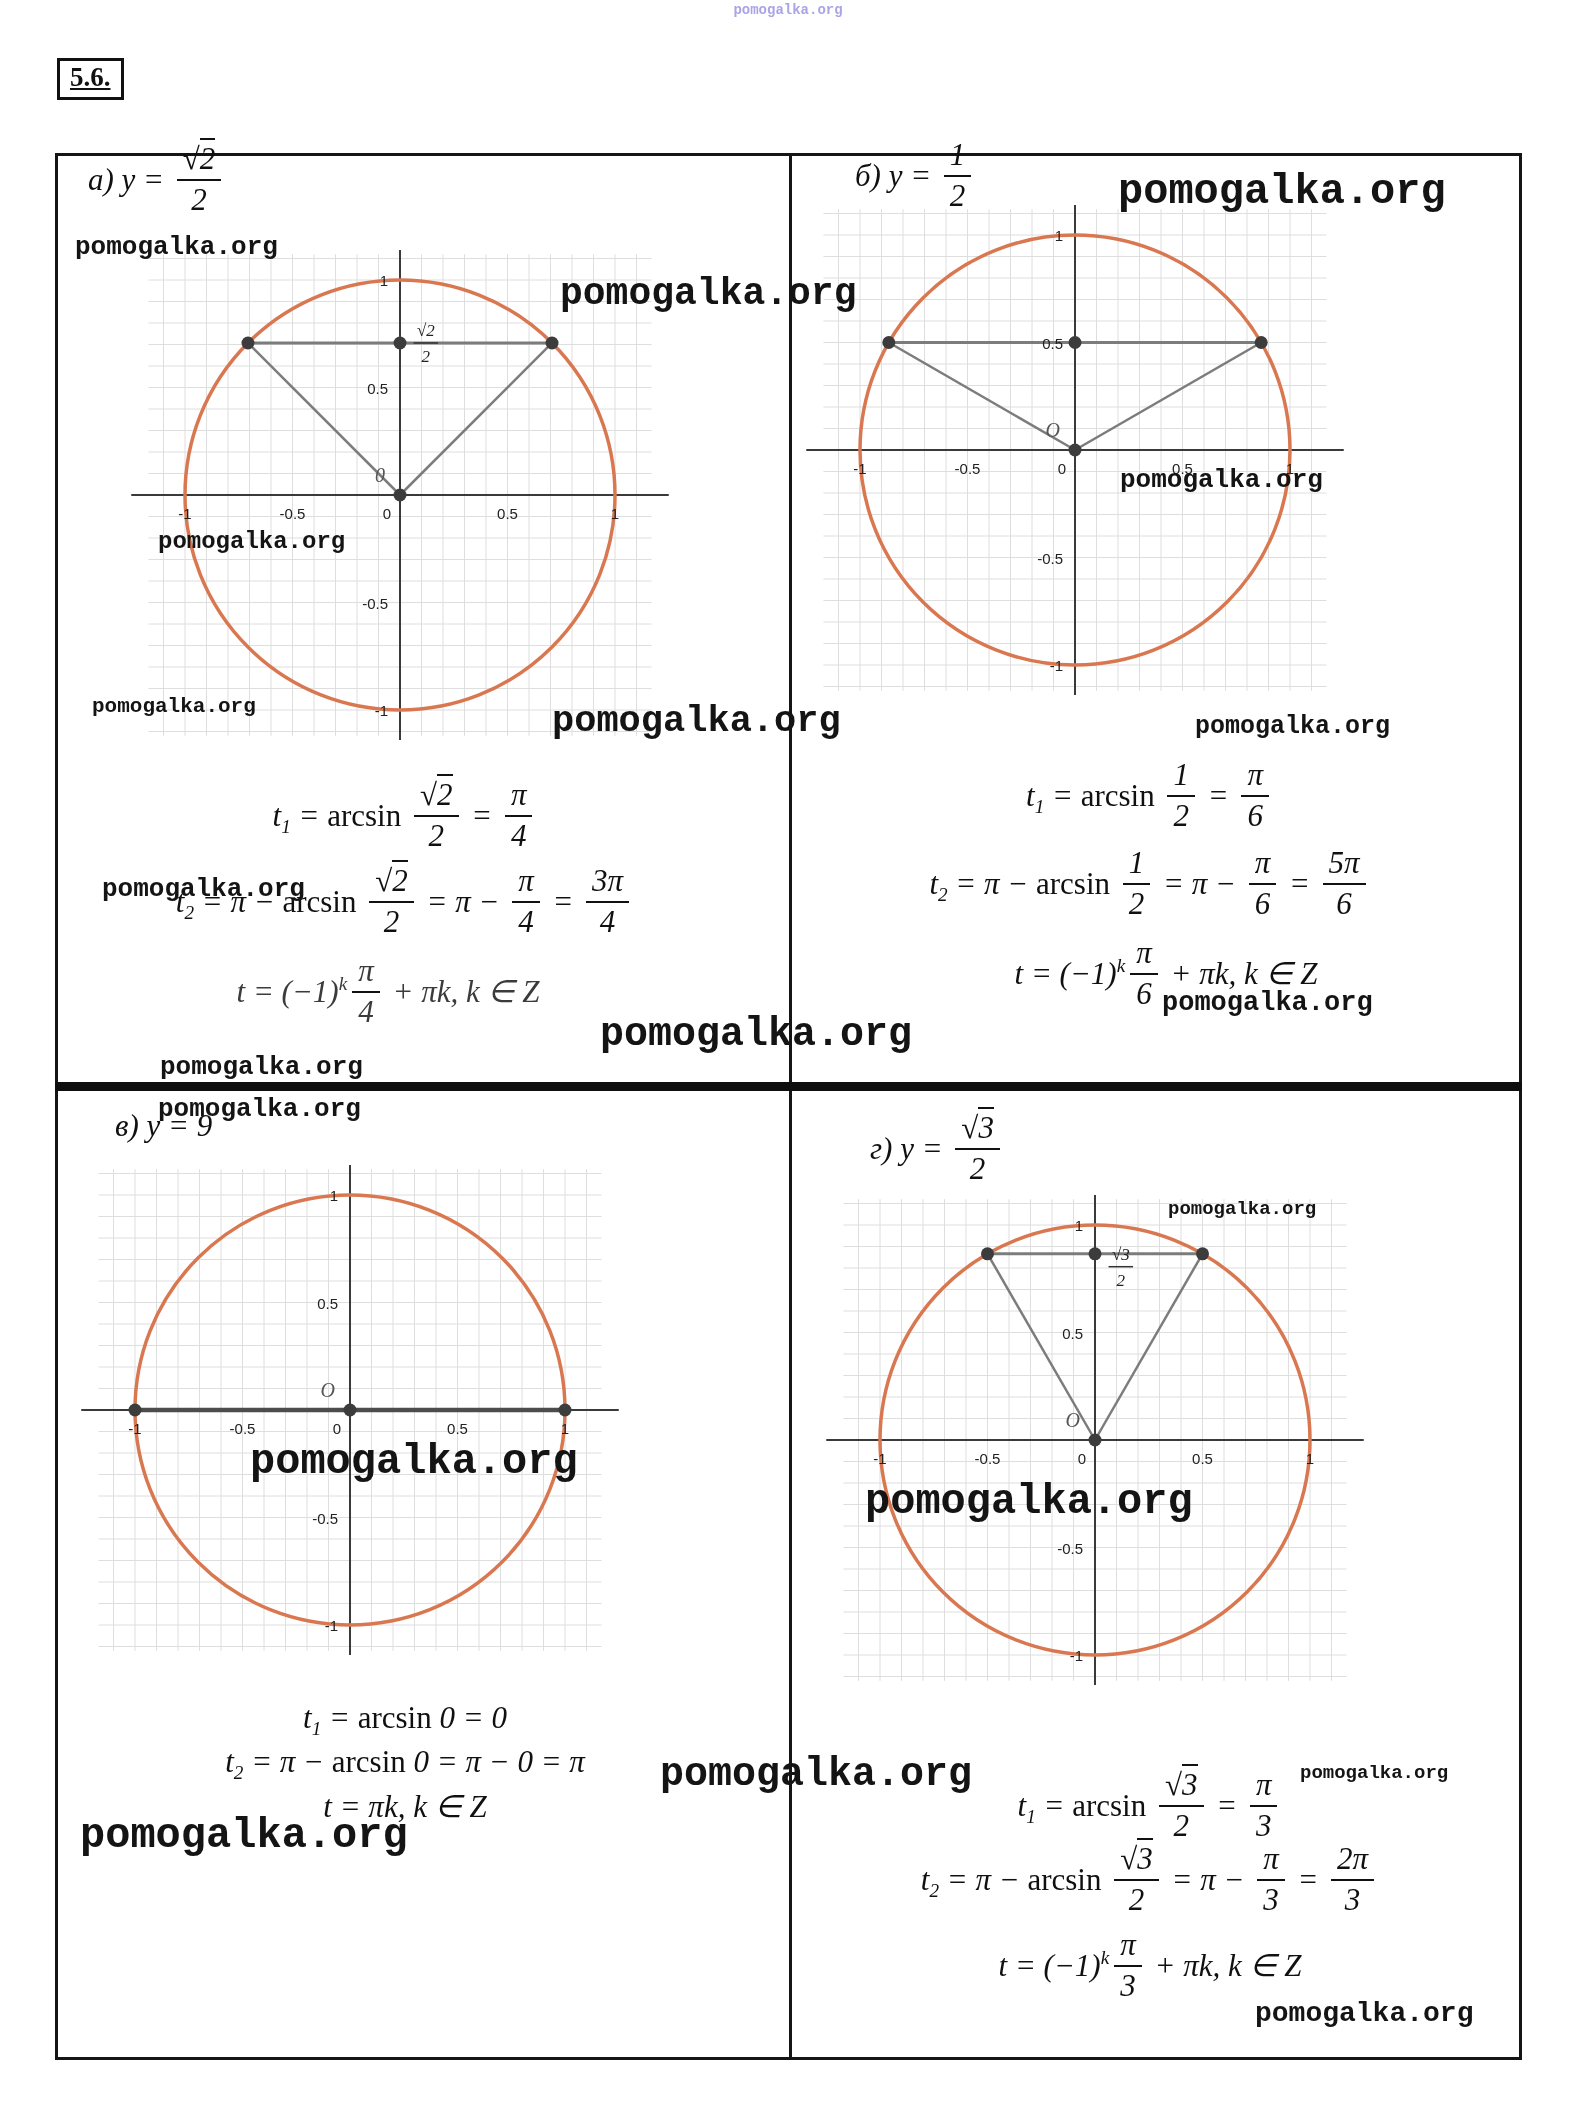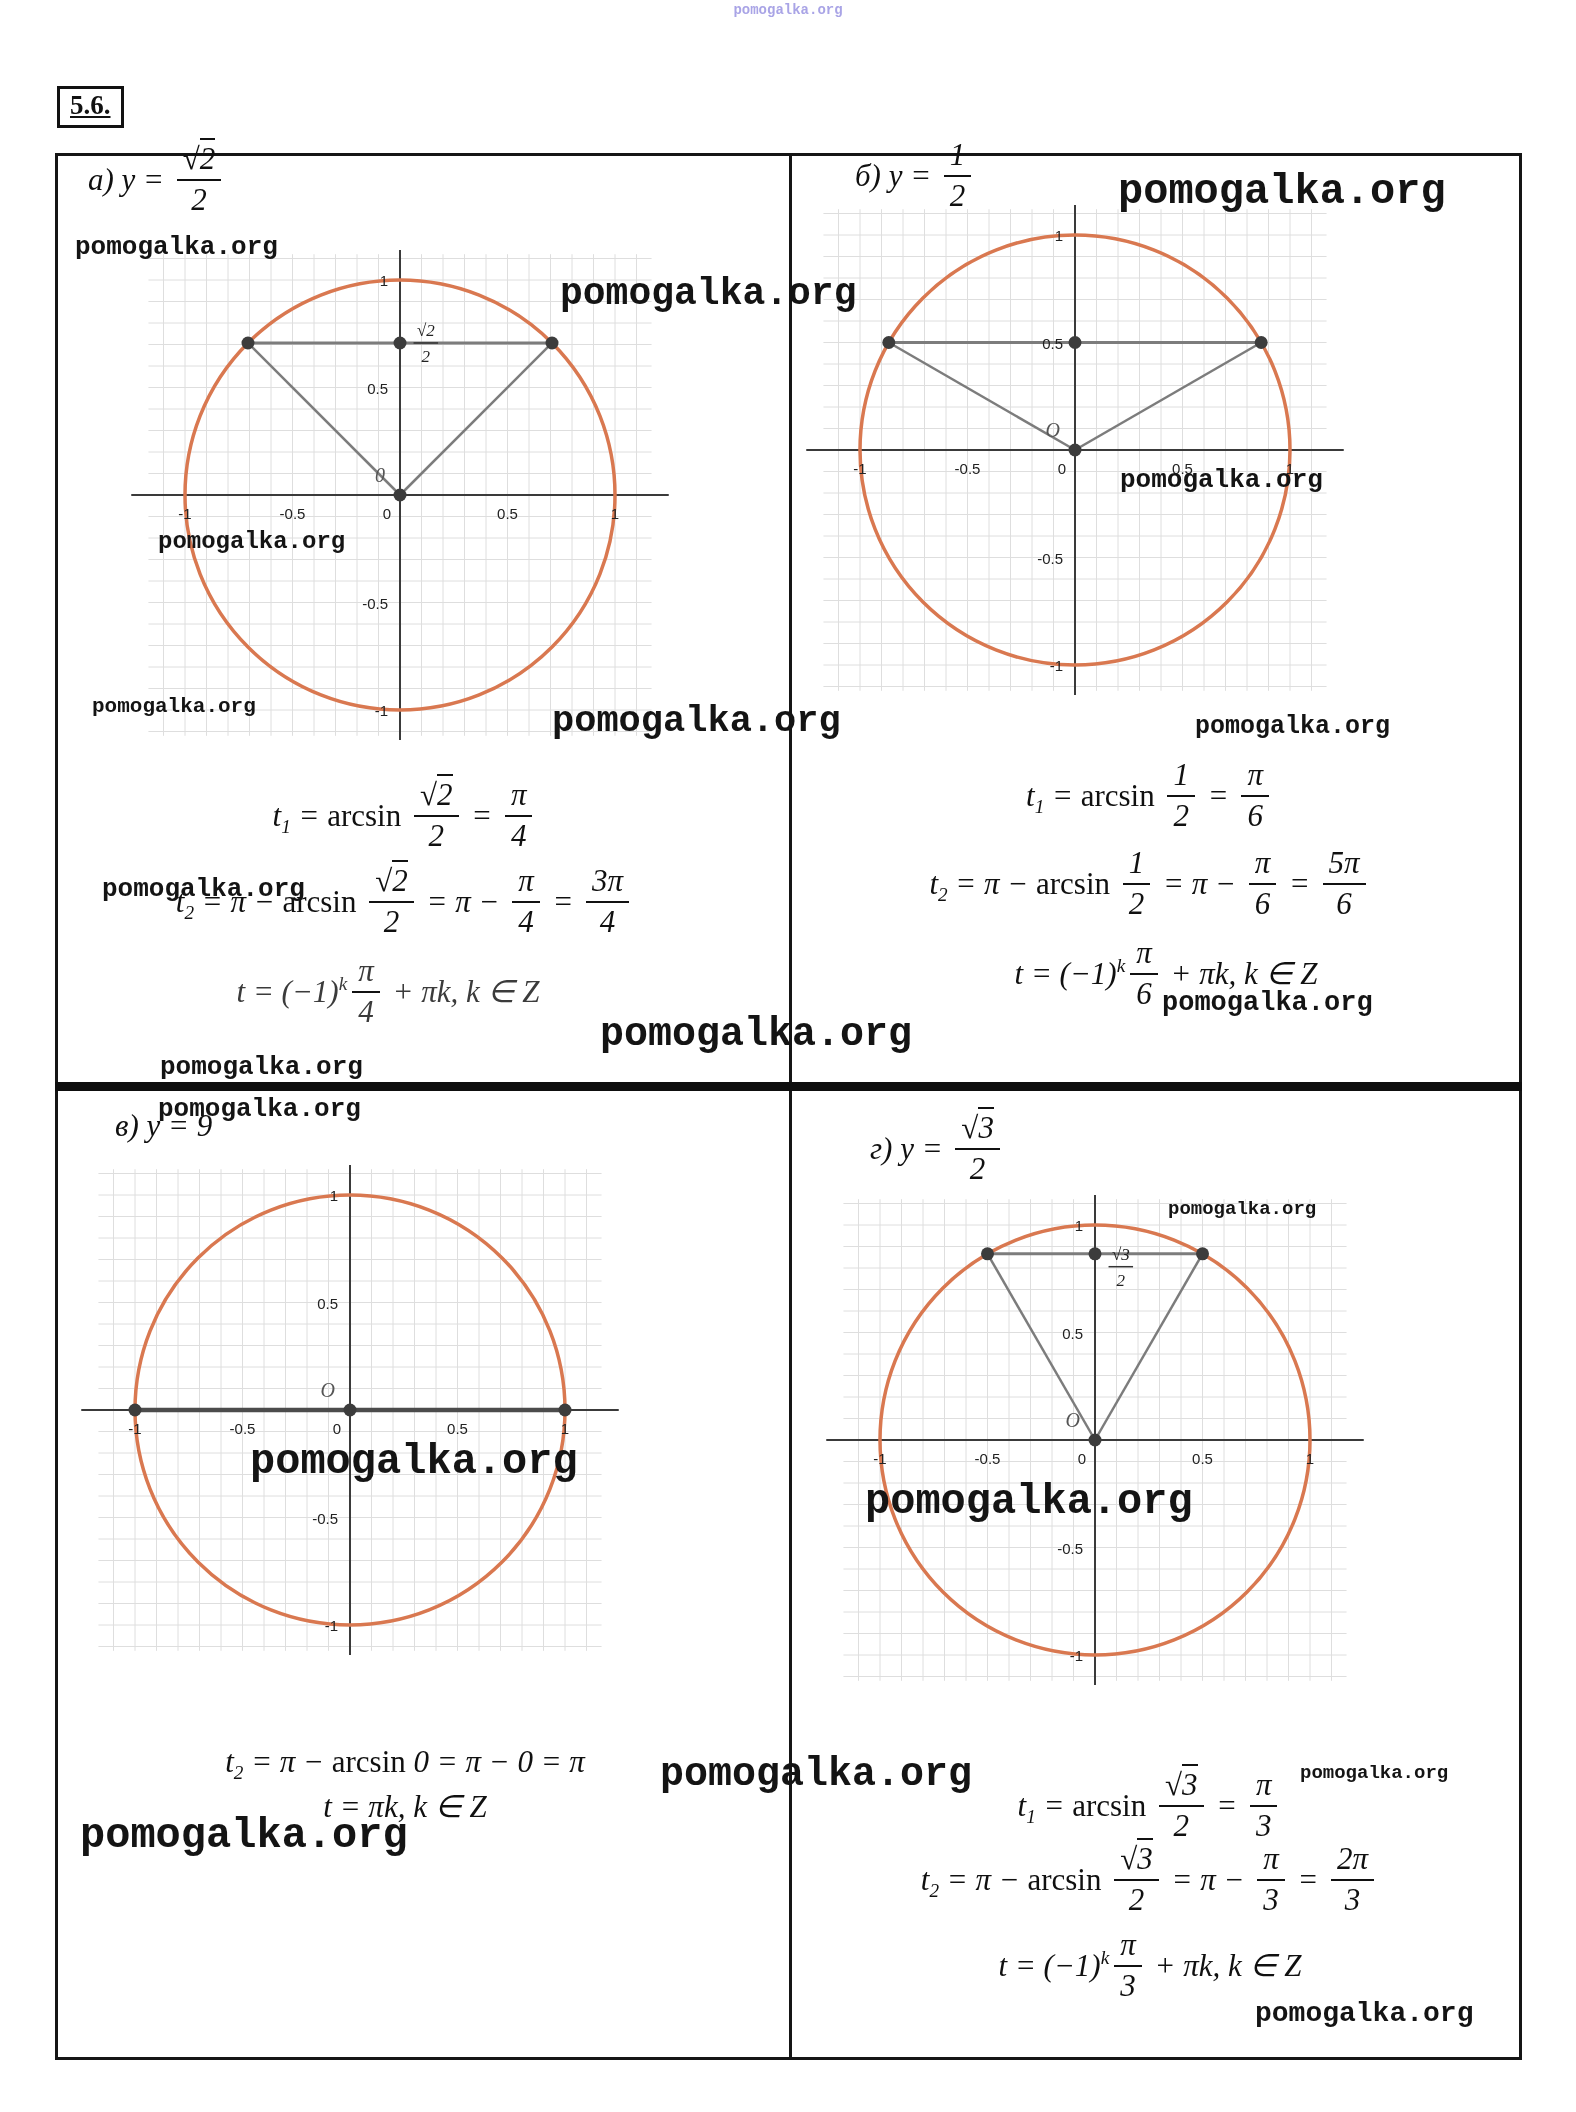--- a/index.html
+++ b/index.html
@@ -6,21 +6,21 @@
   html,body { background:#ffffff; }
   body { width:1576px; height:2112px; position:relative; font-family:"Liberation Sans",sans-serif; overflow:hidden; }
   .page { position:absolute; inset:0; }
 
   
   .wm { position:absolute; font-family:Liberation Mono, monospace; font-weight:600; color:#141414; white-space:nowrap; }
   .wm-top { left:50%; transform:translateX(-50%); top:2px; color:#a9a4e6; font-size:14px; font-weight:700; }
 
   
   .problem-number { position:absolute; left:57px; top:58px; border:3px solid #111; padding:1px 10px 4px;
-    font-family:"Liberation Serif",serif; font-weight:700; font-size:27px; color:#111; text-decoration:underline;margin-top:28px; }
+    font-family:"Liberation Serif",serif; font-weight:700; font-size:27px; color:#111; text-decoration:underline; }
 
   
   .table-frame { position:absolute; left:55px; top:153px; width:1467px; height:1907px; border:3px solid #151515; }
   .divider-v  { position:absolute; left:789px; top:153px; width:3px;  height:1907px; background:#151515; }
   .divider-h  { position:absolute; left:55px;  top:1082px; width:1467px; height:9px;  background:#0e0e0e; }
 
   
   .math { position:absolute; font-family:"Liberation Serif",serif; font-style:italic; font-size:31px; color:#101010; white-space:nowrap; }
   .formula { text-align:center; }
   .math .rm { font-style:normal; }
@@ -294,20 +294,21 @@
         <text x="490" y="269" text-anchor="middle">1</text>
       </g>
       <g class="tick">
         <text x="263" y="36" text-anchor="end">1</text>
         <text x="263" y="143.5" text-anchor="end">0.5</text>
         <text x="263" y="358.5" text-anchor="end">-0.5</text>
         <text x="263" y="466" text-anchor="end">-1</text>
       </g>
       <text x="260" y="232" text-anchor="end" class="olabel">O</text>
     </svg>
+  <div class="math formula" style="left:60px;top:1700px;width:690px;">t<sub>1</sub> = <span class="rm">arcsin</span> 0 = 0</div>
   <div class="math formula" style="left:60px;top:1744px;width:690px;">t<sub>2</sub> = π − <span class="rm">arcsin</span> 0 = π − 0 = π</div>
   <div class="math formula" style="left:60px;top:1788px;width:690px;">t = πk, k ∈ Z</div>
 
   <div class="math" style="left:870px;top:1115px;">г) y = <span class="frac"><span class="num">√<span class="sqrtbar">3</span></span><span class="den">2</span></span></div>
   <svg class="diagram" width="550" height="500" style="left:820px;top:1195px;">
       <g stroke="#dedede" stroke-width="1">
         <line x1="23.450000000000017" y1="481.5" x2="526.55" y2="481.5"></line>
         <line x1="38.49999999999997" y1="485.8" x2="38.49999999999997" y2="4.199999999999989"></line>
         <line x1="23.450000000000017" y1="460" x2="526.55" y2="460"></line>
         <line x1="60" y1="485.8" x2="60" y2="4.199999999999989"></line>

